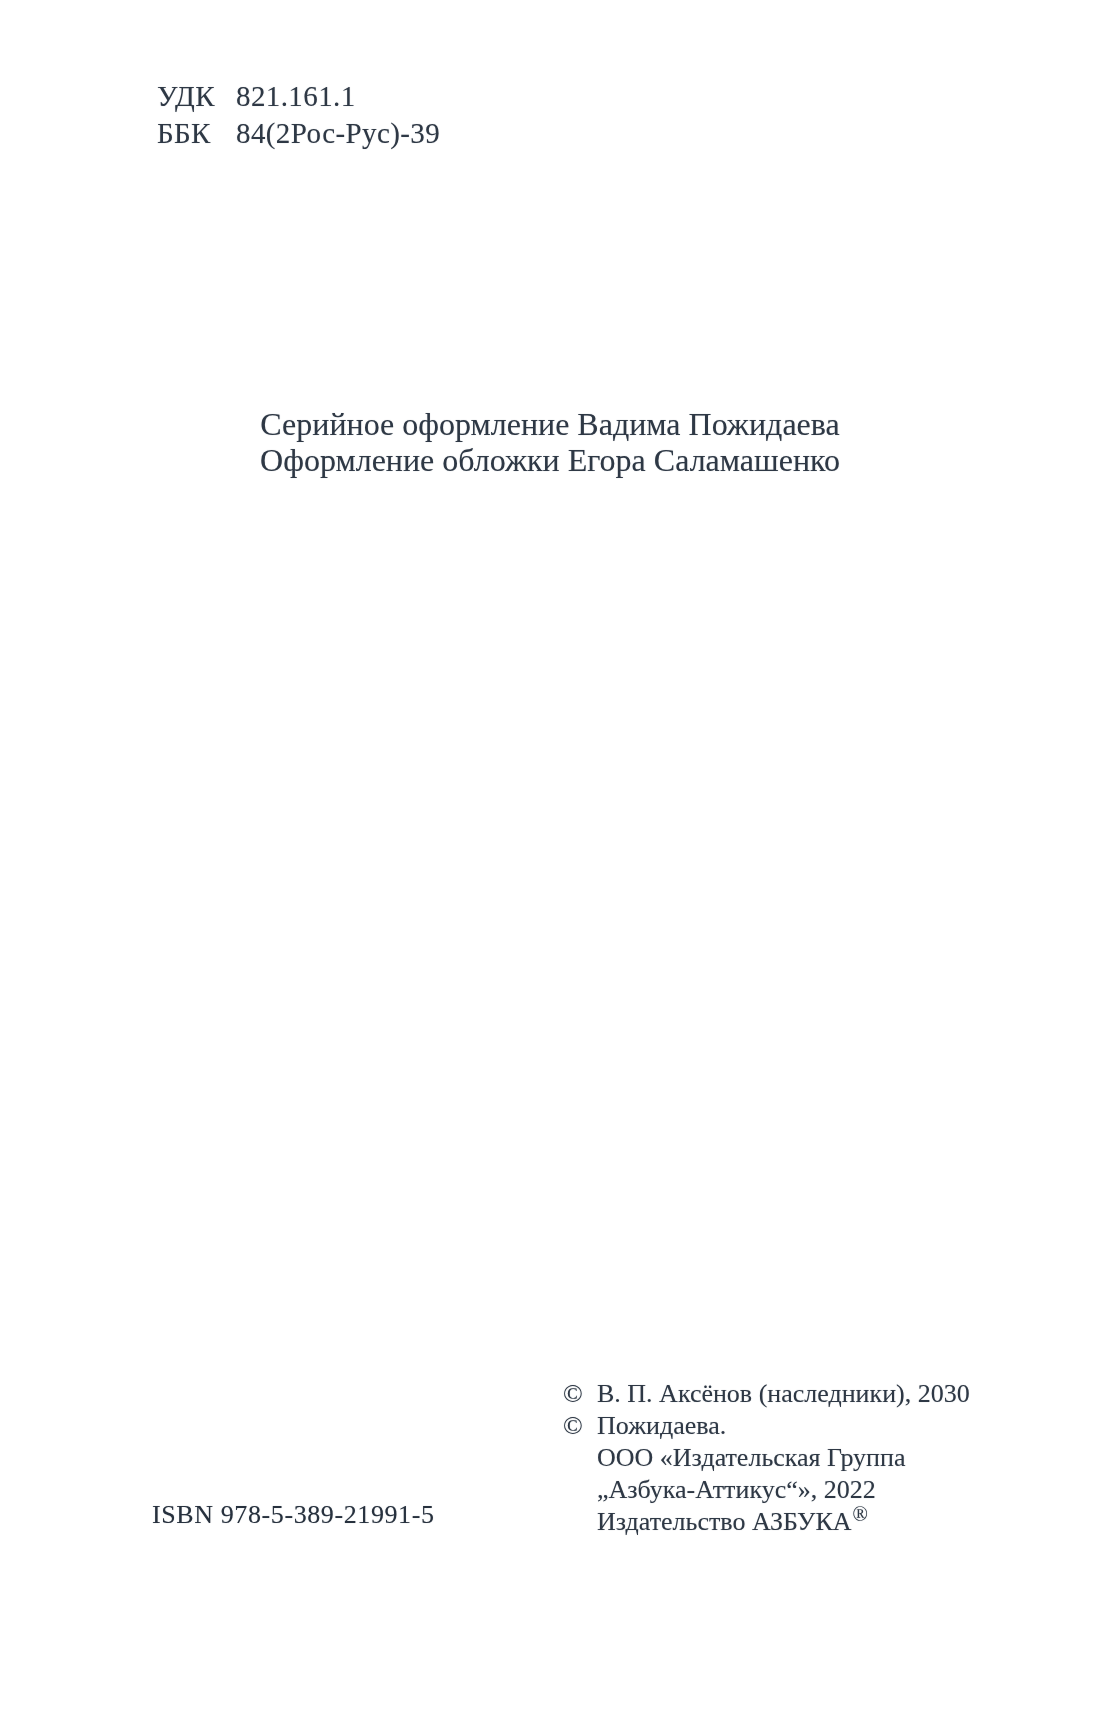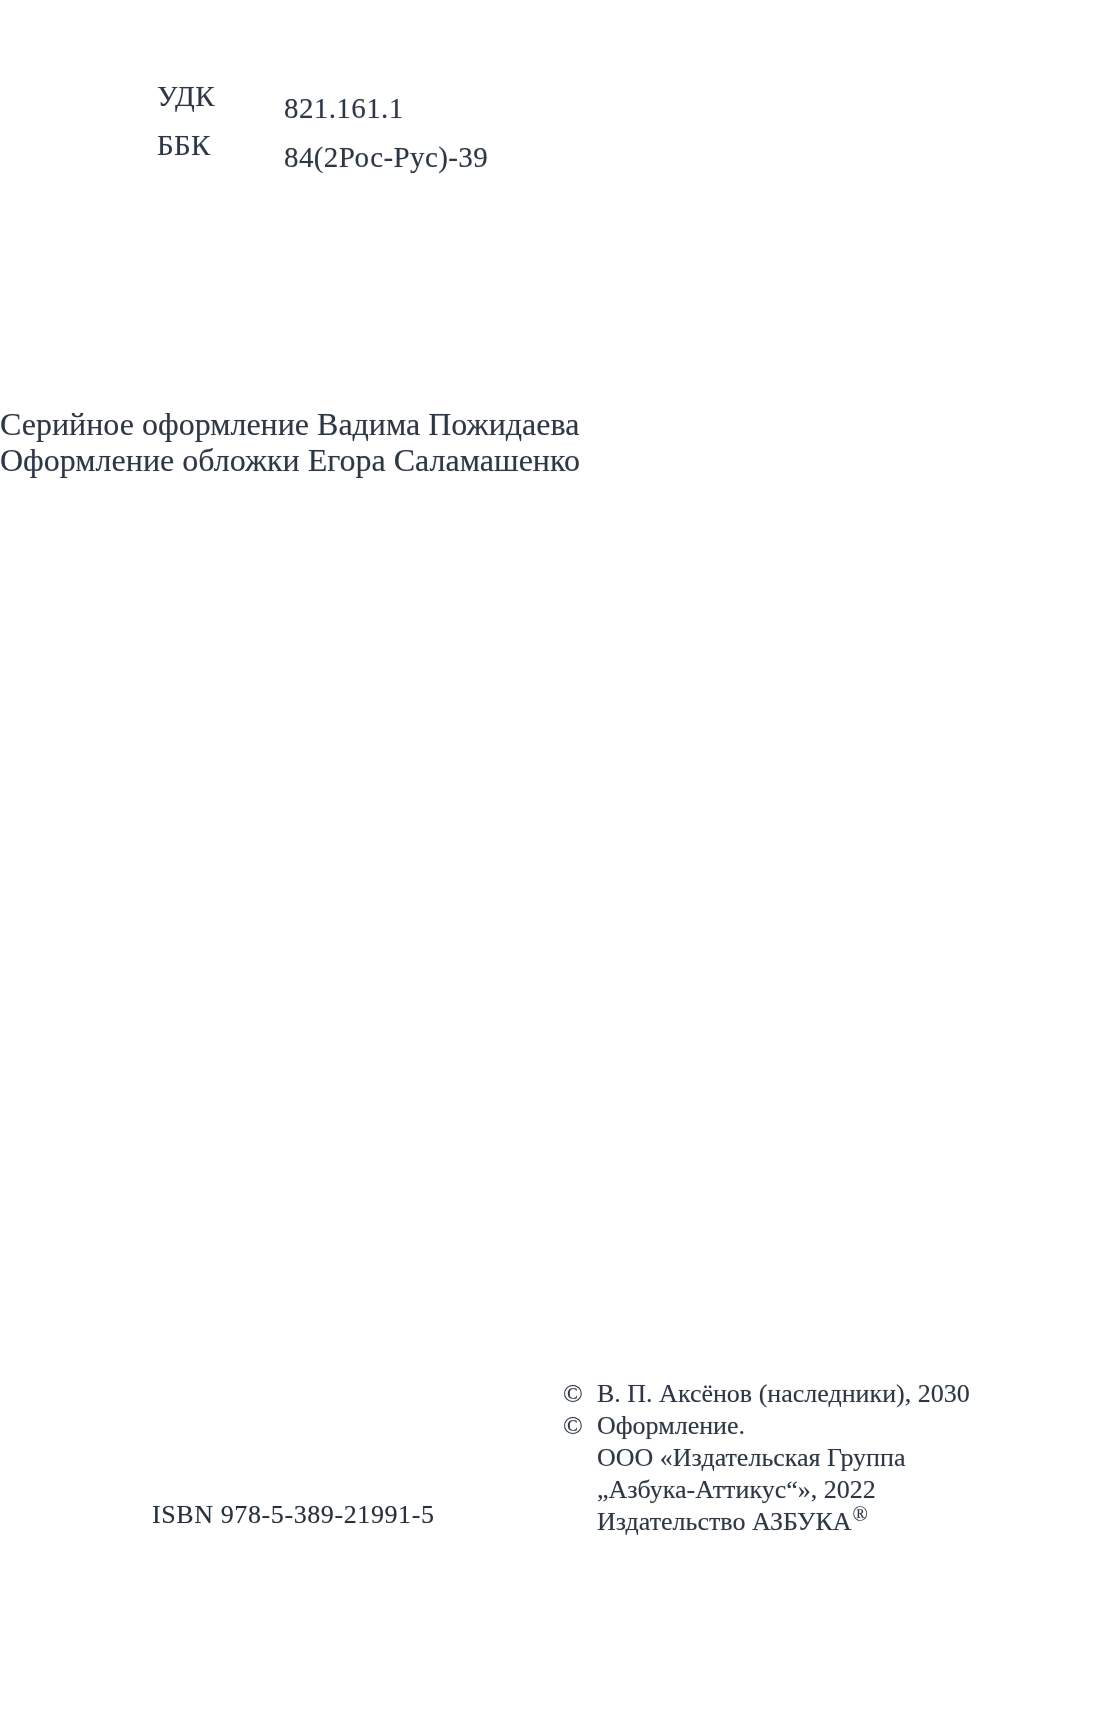--- a/index.html
+++ b/index.html
@@ -21,29 +21,30 @@
 
   
   .udk-block {
     position: absolute;
     left: 157px;
     top: 78px;
     font-size: 29px;
     line-height: 37px;
     letter-spacing: 0.4px;
   }
-  .udk-row { display: flex; gap: 48px; }
+  .udk-row { display: flex; }
   .udk-label { flex: 0 0 79px; }
-  .udk-value { white-space: nowrap; margin-top: 12px; }
+  .udk-value { white-space: nowrap; }
 
   
   .credit-line {
     position: absolute;
     left: 0;
     width: 1100px;
+    text-align: center;
     font-size: 32px;
     line-height: 40px;
     white-space: nowrap;
   }
   .credit-series { top: 404px; }
   .credit-cover  { top: 440px; }
 
   
   .copyright-block {
     position: absolute;
@@ -95,21 +96,21 @@
   <div class="credit-line credit-cover">Оформление обложки Егора Саламашенко</div>
 
   <div class="copyright-block">
     <div class="c-entry">
       <span class="c-sym">©</span>
       <span class="c-text">В. П. Аксёнов (наследники), 2030</span>
     </div>
     <div class="c-entry">
       <span class="c-sym">©</span>
       <div class="c-lines">
-        <div>Оформление.</div>
+        <div>Пожидаева.</div>
         <div>ООО «Издательская Группа</div>
         <div>„Азбука-Аттикус“», 2022</div>
         <div><span>Издательство АЗБУКА</span><span class="reg-mark">®</span></div>
       </div>
     </div>
   </div>
 
   <div class="isbn-line">ISBN 978-5-389-21991-5</div>
 
 </div>

